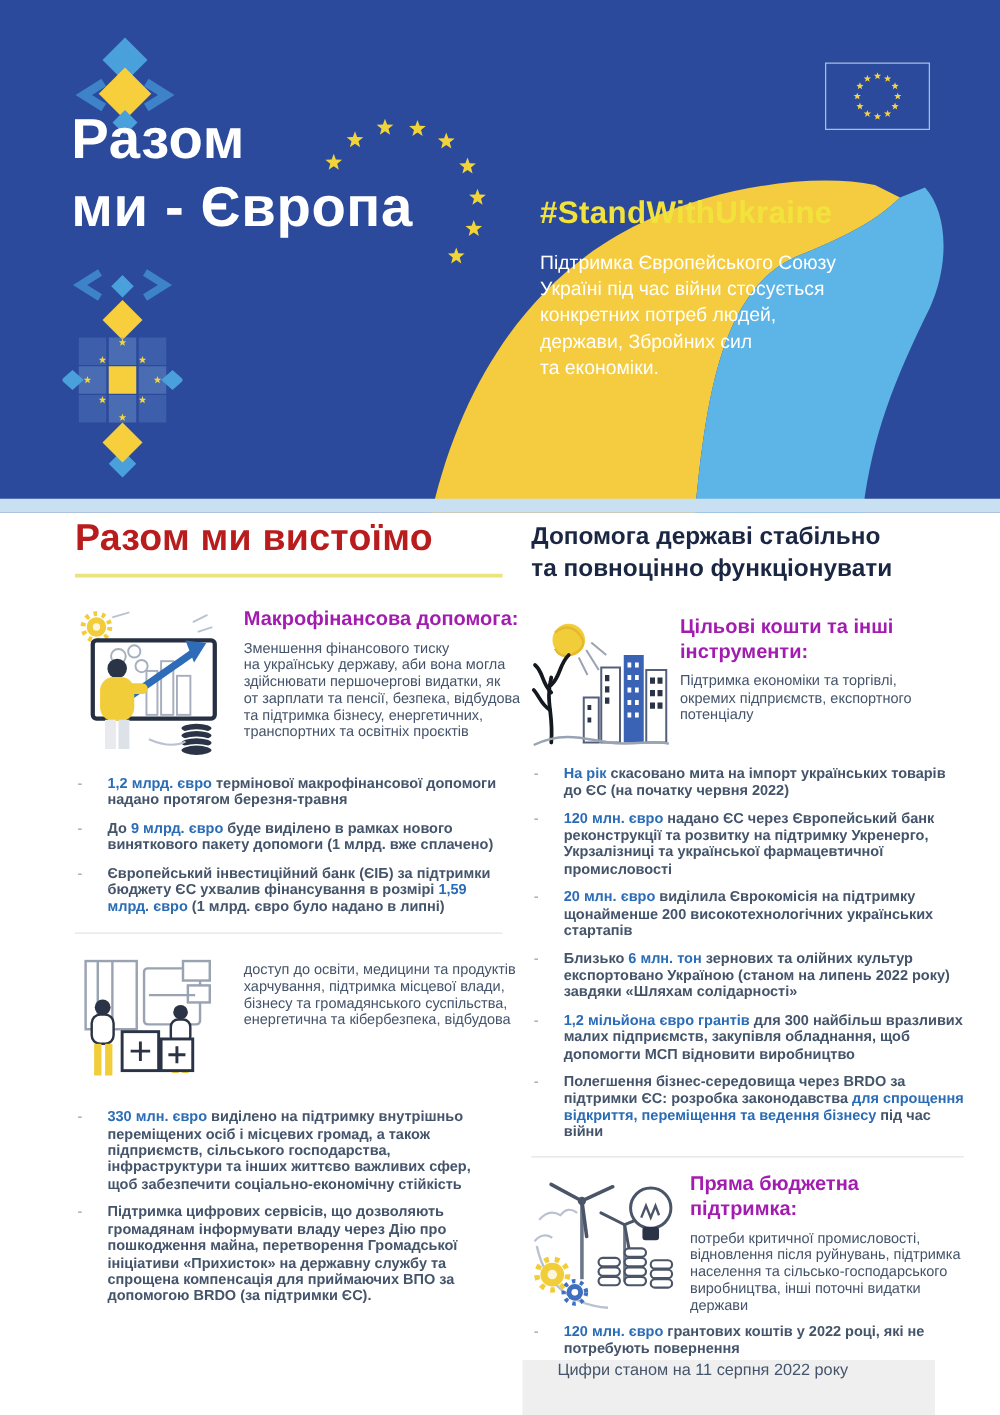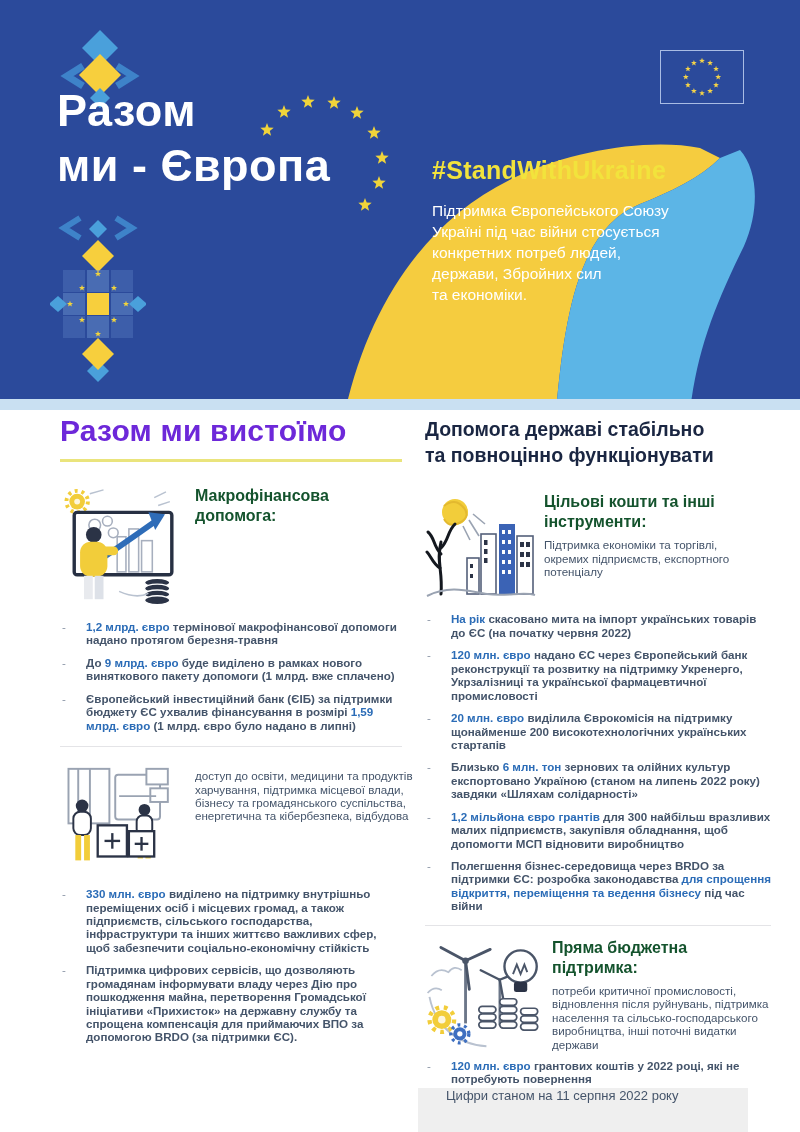--- a/index.html
+++ b/index.html
@@ -32,27 +32,27 @@
     font-size:25px;font-weight:bold;color:#F2E33C;letter-spacing:.3px;
   }
   .header-intro{
     position:absolute;left:432px;top:200px;
     font-size:15.5px;line-height:1.36;color:#ffffff;white-space:pre-line;
   }
   
   .col{position:absolute;}
   .col-left{left:60px;top:414px;width:342px;}
   .col-right{left:425px;top:417px;width:346px;}
-  .left-heading{font-size:30px;font-weight:bold;color:#6d28d9;letter-spacing:.2px;}
+  .left-heading{font-size:30px;font-weight:bold;color:#b91c1c;letter-spacing:.2px;}
   .heading-underline{margin-top:11px;width:342px;height:3px;background:#EAE47C;}
   .right-heading{font-size:19.5px;font-weight:bold;color:#1A2642;line-height:1.32;white-space:pre-line;}
   .section{display:flex;align-items:flex-start;}
   .sec-ill{flex:none;}
   .sec-text{flex:1;padding-left:7px;}
-  .sec-title{font-size:16px;font-weight:bold;color:#14532d;line-height:1.25;white-space:pre-line;}
+  .sec-title{font-size:16px;font-weight:bold;color:#a21caf;line-height:1.25;white-space:pre-line;}
   .sec-desc{margin-top:6px;font-size:11.6px;line-height:1.16;color:#44546A;white-space:pre;}
   .bullets{margin-top:12px;}
   .bullet{display:flex;margin-bottom:9px;font-size:11.6px;line-height:1.16;color:#44546A;}
   .bullet .dash{width:24px;flex:none;color:#8C97A8;padding-left:2px;}
   .bullet .btext{flex:1;font-weight:bold;}
   .bullet b{color:#2B6CB7;}
   .divider{height:1px;background:#E4E4E7;}
   .col-left .divider{margin:14px 0 16px;}
   .col-right .divider{margin:12px 0 12px;}
   
@@ -194,20 +194,26 @@
       <g fill="#2B3346" stroke="#ffffff" stroke-width="1.4">
         <ellipse cx="99" cy="99" rx="13" ry="4.5"></ellipse>
           <ellipse cx="99" cy="105" rx="13" ry="4.5"></ellipse>
         <ellipse cx="99" cy="111" rx="13" ry="4.5"></ellipse>
           <ellipse cx="99" cy="117" rx="13" ry="4.5"></ellipse>
       </g>
       <path d="M60,108 q18,8 30,2" stroke="#B9C2D0" stroke-width="1.6" fill="none"></path>
     </svg>
     <div class="sec-text">
       <div class="sec-title">Макрофінансова допомога:</div>
+      <div class="sec-desc">Зменшення фінансового тиску
+на українську державу, аби вона могла
+здійснювати першочергові видатки, як
+от зарплати та пенсії, безпека, відбудова
+та підтримка бізнесу, енергетичних,
+транспортних та освітніх проєктів</div>
     </div>
   </div>
   <div class="bullets">
       <div class="bullet">
         <span class="dash">-</span>
         <span class="btext"><b>1,2 млрд. євро</b><span> термінової макрофінансової допомоги надано протягом березня-травня</span></span>
       </div>
       <div class="bullet">
         <span class="dash">-</span>
         <span class="btext"><span>До </span><b>9 млрд. євро</b><span> буде виділено в рамках нового виняткового пакету допомоги (1 млрд. вже сплачено)</span></span>

